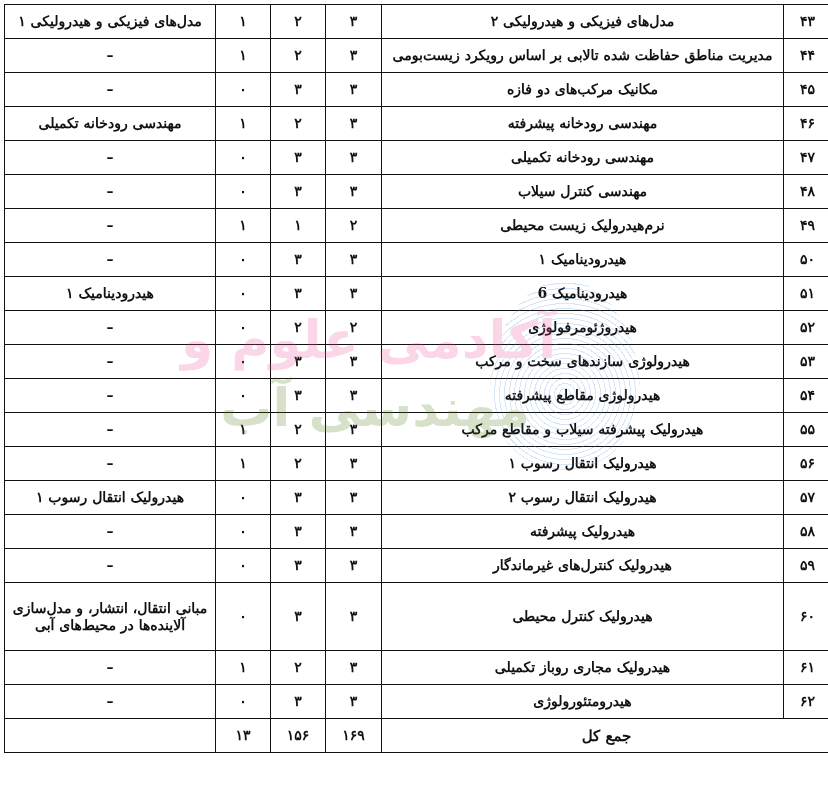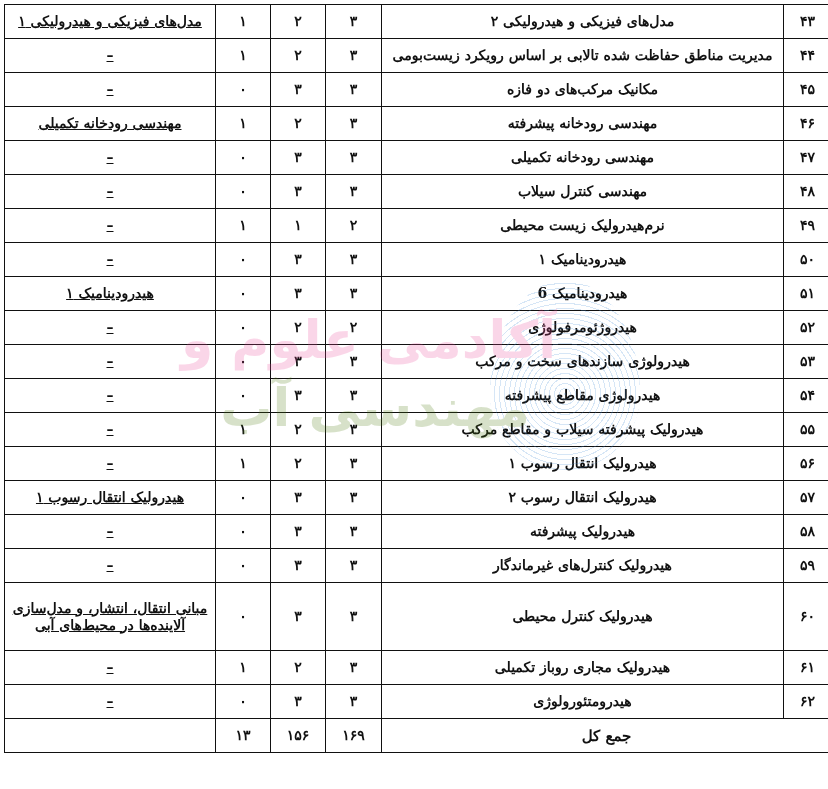--- a/index.html
+++ b/index.html
@@ -7,21 +7,21 @@
          font-family: "DejaVu Serif", "Liberation Serif", serif; color: #111; }
   .wrap { position: absolute; left: 4px; top: 4px; width: 819px; }
   table.courses { border-collapse: collapse; width: 819px; direction: rtl; table-layout: fixed; }
   table.courses td { border: 1.5px solid #111; text-align: center; vertical-align: middle;
                      font-size: 14px; font-weight: bold; padding: 0 4px; height: 33px; line-height: 1.2; }
   td.num { width: 39px; }
   td.name { width: 393px; }
   td.c3 { width: 47px; }
   td.c2 { width: 46px; }
   td.c1 { width: 46px; }
-  td.pre { width: 202px; text-decoration: underline; }
+  td.pre { width: 202px; }
   tr.tall td { height: 67px; }
   .prereq-text { font-size: 14px; }
   .dash { font-weight: normal; }
   .watermark { position: absolute; left: 240px; top: 300px; width: 330px; height: 170px;
                pointer-events: none; opacity: 0.22; }
   .wm-text1 { position: absolute; right: 14px; top: 10px; font-size: 52px; font-weight: bold;
               color: #ec4899; font-family: "DejaVu Sans", sans-serif; direction: rtl; white-space: nowrap; }
   .wm-text2 { position: absolute; right: 40px; top: 78px; font-size: 52px; font-weight: bold;
               color: #4d7c0f; font-family: "DejaVu Sans", sans-serif; direction: rtl; white-space: nowrap; text-align: center; }
   .wm-drop { position: absolute; left: 250px; top: -20px; width: 150px; height: 190px;

